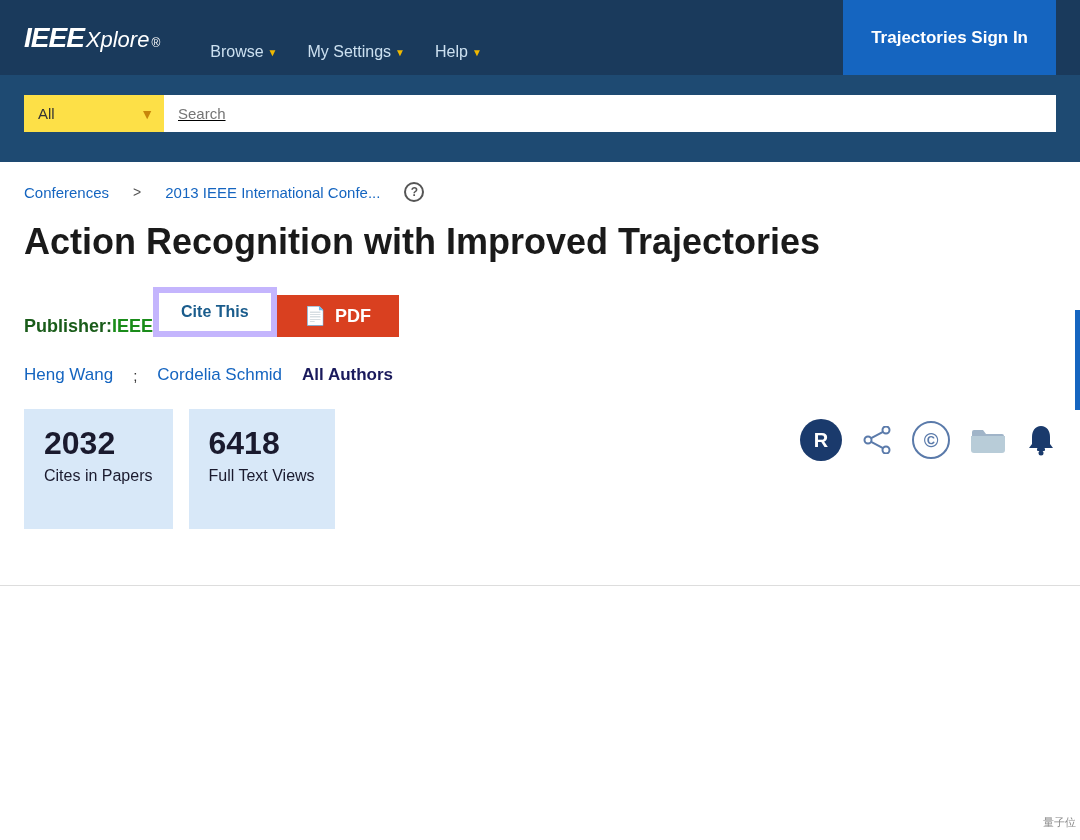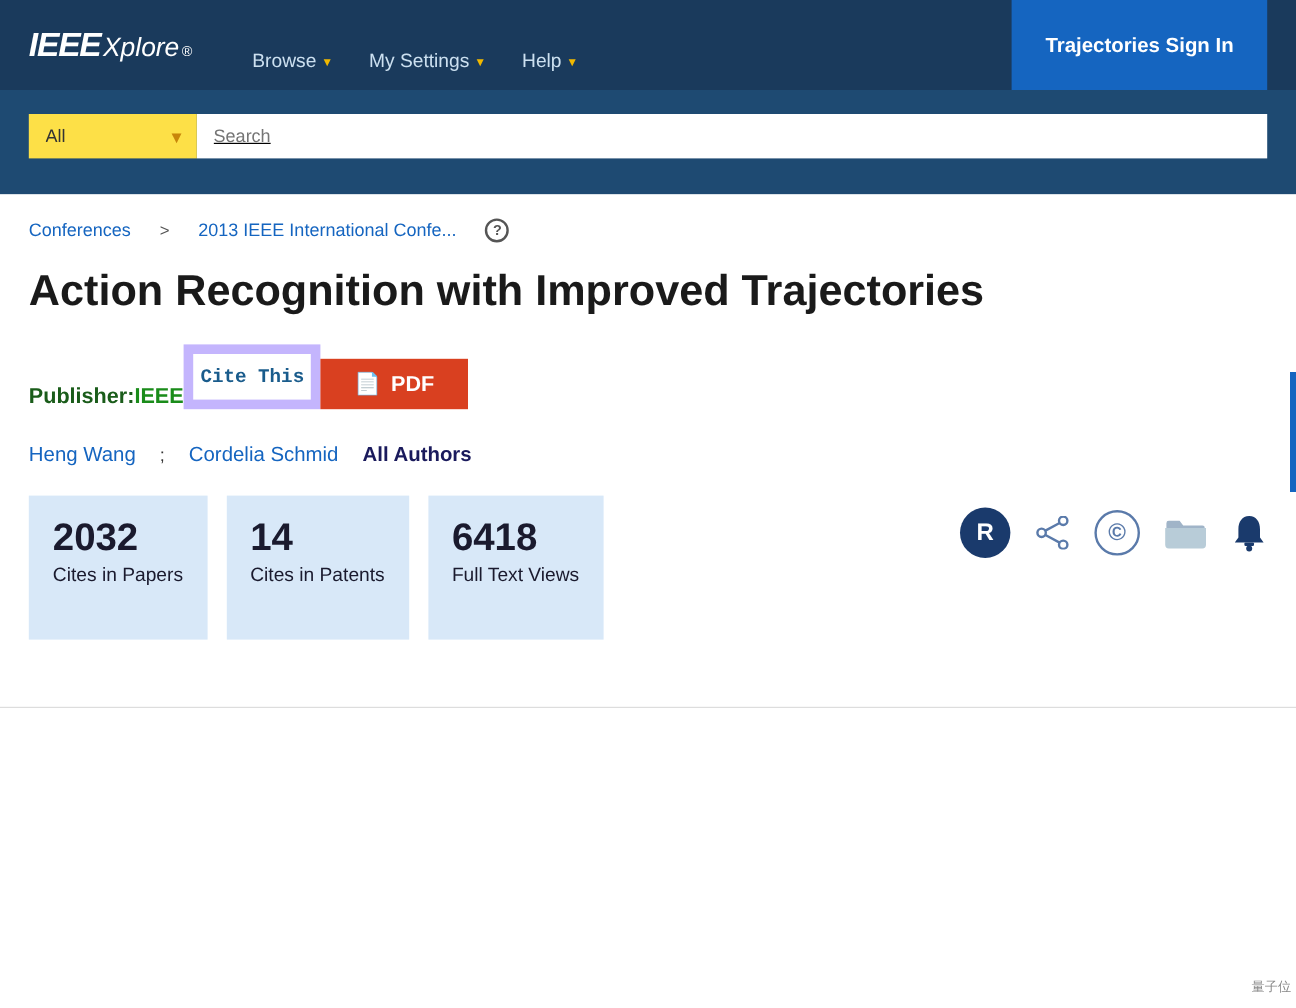--- a/index.html
+++ b/index.html
@@ -171,28 +171,27 @@
       font-size: 18px;
       font-weight: 700;
       color: #1a5c1a;
     }
     .publisher-value {
       font-size: 18px;
       font-weight: 700;
       color: #1a8c1a;
     }
     .cite-btn {
-      border: 8px solid #c4b5fd;
+      border: 6px solid #c4b5fd;
       background: #fff;
       color: #1a5c8c;
-      padding: 10px 6px;
+      padding: 10px 22px;
       font-size: 16px;
       font-weight: 600;
       cursor: pointer;
-      font-family: Liberation Mono, monospace;
     }
     .pdf-btn {
       background: #d94020;
       color: #fff;
       border: none;
       padding: 10px 28px;
       font-size: 18px;
       font-weight: 600;
       cursor: pointer;
       display: flex;
@@ -363,24 +362,20 @@
       <span class="all-authors-btn">All Authors</span>
     </div>
 
     <div class="stats-icons-row">
       <div class="stats-row">
         <div class="stat-box">
           <div class="stat-number">2032</div>
           <div class="stat-label">Cites in Papers</div>
         </div>
         <div class="stat-box">
-          <div class="stat-number">14</div>
-          <div class="stat-label">Cites in Patents</div>
-        </div>
-        <div class="stat-box">
           <div class="stat-number">6418</div>
           <div class="stat-label">Full Text Views</div>
         </div>
       </div>
 
       <div class="icon-row">
         <div class="icon-btn">
           <div class="icon-circle icon-r">R</div>
         </div>
         <div class="icon-btn">

